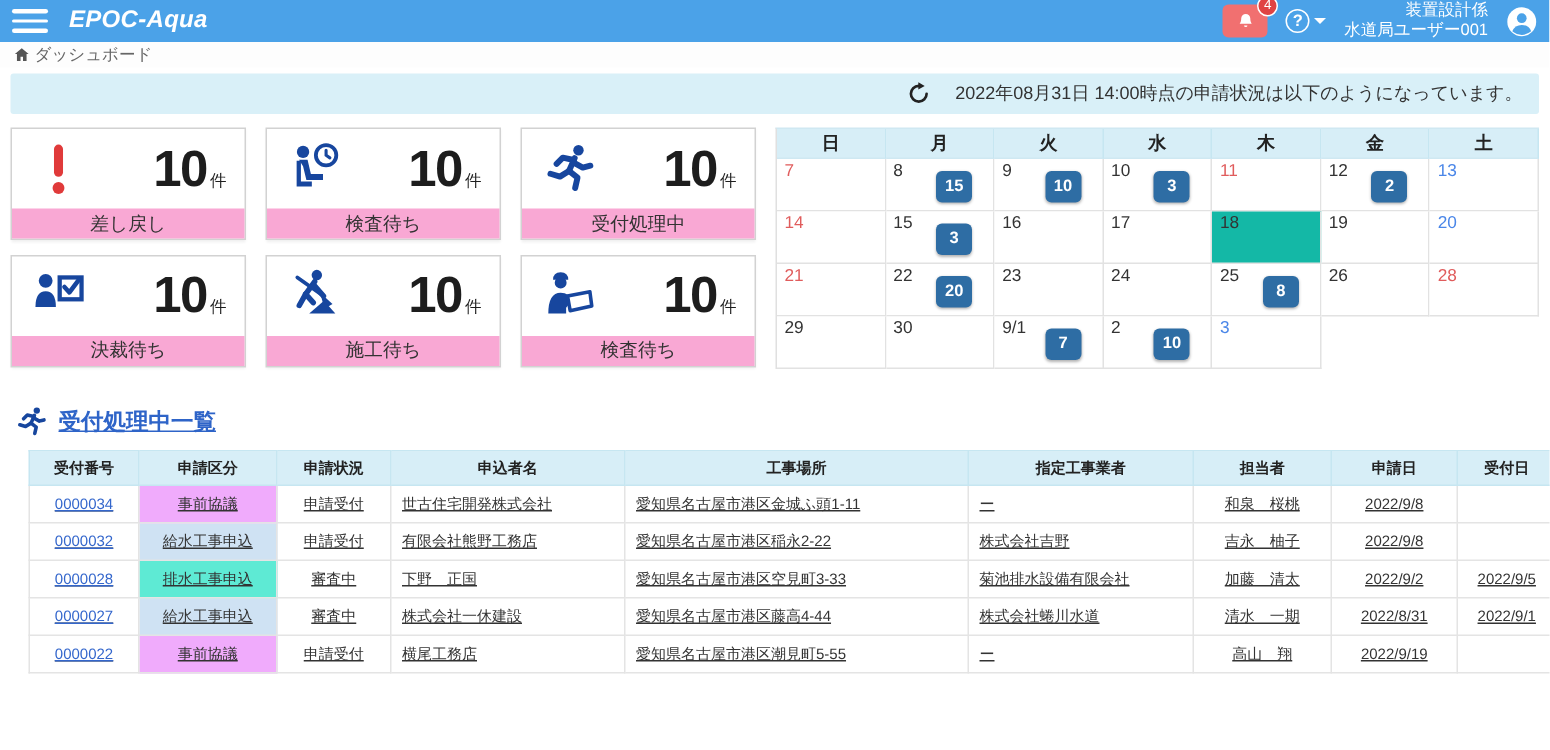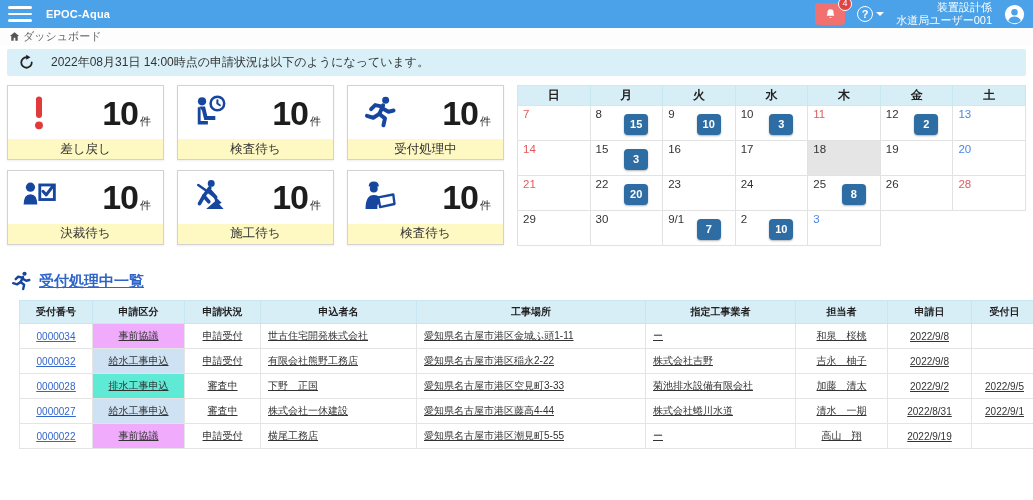--- a/index.html
+++ b/index.html
@@ -3,59 +3,59 @@
 <meta charset="utf-8">
 <style>
   * { margin:0; padding:0; box-sizing:border-box; }
   html,body { width:1033px; height:500px; background:#fff; overflow:hidden;
     font-family:"Liberation Sans","DejaVu Sans",sans-serif; }
 
   
   .topbar { height:28px; background:#4ba2e8; display:flex; align-items:center; padding:0 8px; }
   .hamburger { width:24px; height:16px; display:flex; flex-direction:column; justify-content:space-between; cursor:pointer; margin-right:14px; }
   .hamburger span { display:block; height:2.6px; background:#fff; border-radius:2px; }
-  .app-title { color:#fff; font-size:11px; font-weight:bold; letter-spacing:.2px; }
+  .app-title { color:#fff; font-size:16px; font-weight:bold; letter-spacing:.2px;font-style:italic; }
   .topbar-right { margin-left:auto; display:flex; align-items:center; gap:12px; }
   .bell-btn { position:relative; width:30px; height:22px; background:#f17070; border-radius:4px; display:flex; align-items:center; justify-content:center; cursor:pointer; }
   .bell-btn svg { width:13px; height:13px; }
   .nbadge { position:absolute; top:-6px; right:-7px; min-width:14px; height:14px; background:#e04343; border:1.5px solid #fff; border-radius:50%; color:#fff; font-size:9px; line-height:11px; text-align:center; padding:0 2px; }
   .help { display:flex; align-items:center; gap:3px; cursor:pointer; }
   .help-circle { width:16px; height:16px; border:1.7px solid #fff; border-radius:50%; color:#fff; font-size:11px; font-weight:bold; display:flex; align-items:center; justify-content:center; }
   .caret { width:0; height:0; border-left:4px solid transparent; border-right:4px solid transparent; border-top:4px solid #fff; }
   .user-info { color:#fff; font-size:11px; line-height:1.2; text-align:right; }
   .avatar { width:21px; height:21px; border-radius:50%; overflow:hidden; cursor:pointer; }
   .avatar svg { width:21px; height:21px; display:block; }
 
   
   .breadcrumb { height:17px; display:flex; align-items:center; gap:3px; padding:0 9px; font-size:11px; color:#666; background:#fdfdfd; }
   .breadcrumb svg { width:11px; height:11px; }
 
   
-  .info-bar { margin:4px 7px 9px; height:27px; background:#d9f0f8; border-radius:2px; display:flex; align-items:center; gap:16px; padding:0 11px; }
+  .info-bar { margin:4px 7px 9px; height:27px; background:#d9f0f8; border-radius:2px; display:flex; align-items:center; gap:16px; padding:0 11px;justify-content:flex-end; }
   .info-bar .refresh { width:17px; height:17px; cursor:pointer; }
   .info-msg { font-size:12px; color:#333; }
 
   
   .main { display:flex; padding:0 7px; gap:13px; }
   .cards-col { width:497px; display:grid; grid-template-columns:repeat(3,1fr); gap:8px 13px; }
   .card { border:1px solid #d2d2d2; background:#fff; height:75px; display:flex; flex-direction:column; box-shadow:0 1px 2px rgba(0,0,0,.07); cursor:pointer; }
   .card-body { flex:1; display:flex; align-items:center; padding:0 12px; }
   .card-body svg { width:38px; height:38px; }
   .card-num { margin-left:auto; display:flex; align-items:baseline; }
   .card-count { font-size:34px; font-weight:700; color:#1d1d1d; letter-spacing:-1px; line-height:1; }
   .card-unit { font-size:11px; color:#1d1d1d; margin-left:2px; }
-  .card-label { height:20px; background:#fef9c3; font-size:12.5px; color:#333; display:flex; align-items:center; justify-content:center; }
+  .card-label { height:20px; background:#f9a8d4; font-size:12.5px; color:#333; display:flex; align-items:center; justify-content:center; }
 
   
   .calendar { flex:1; border-left:1px solid #e0e0e0; border-top:1px solid #cfe8f2; }
   .cal-head { display:grid; grid-template-columns:repeat(7,1fr); }
   .cal-head div { height:20px; background:#d7eef7; border-right:1px solid #c6e6f1; border-bottom:1px solid #cfe8f2; font-size:12px; font-weight:bold; color:#222; display:flex; align-items:center; justify-content:center; }
   .cal-grid { display:grid; grid-template-columns:repeat(7,1fr); }
   .cal-cell { position:relative; height:35px; border-right:1px solid #e2e2e2; border-bottom:1px solid #e2e2e2; background:#fff; padding:2px 0 0 5px; font-size:11.5px; color:#333; }
-  .cal-cell.today { background:#e5e5e5; }
+  .cal-cell.today { background:#14b8a6; }
   .cal-cell .dn-red { color:#e05c5c; }
   .cal-cell .dn-blue { color:#4a86e8; }
   .cal-badge { position:absolute; right:14px; top:8px; min-width:24px; height:21px; background:#2e6da4; border-radius:4px; color:#fff; font-size:11px; font-weight:bold; line-height:21px; text-align:center; box-shadow:0 1px 2px rgba(0,0,0,.3); cursor:pointer; }
 
   
   .section-head { display:flex; align-items:center; gap:7px; margin:24px 0 7px; padding:0 9px; }
   .section-head svg { width:23px; height:23px; }
   .section-link { font-size:15px; font-weight:bold; color:#2e64c8; text-decoration:underline; cursor:pointer; }
 
   table.apps { margin:0 19px; width:1019px; border-collapse:collapse; table-layout:fixed; font-size:10px;border-radius:13px; }

